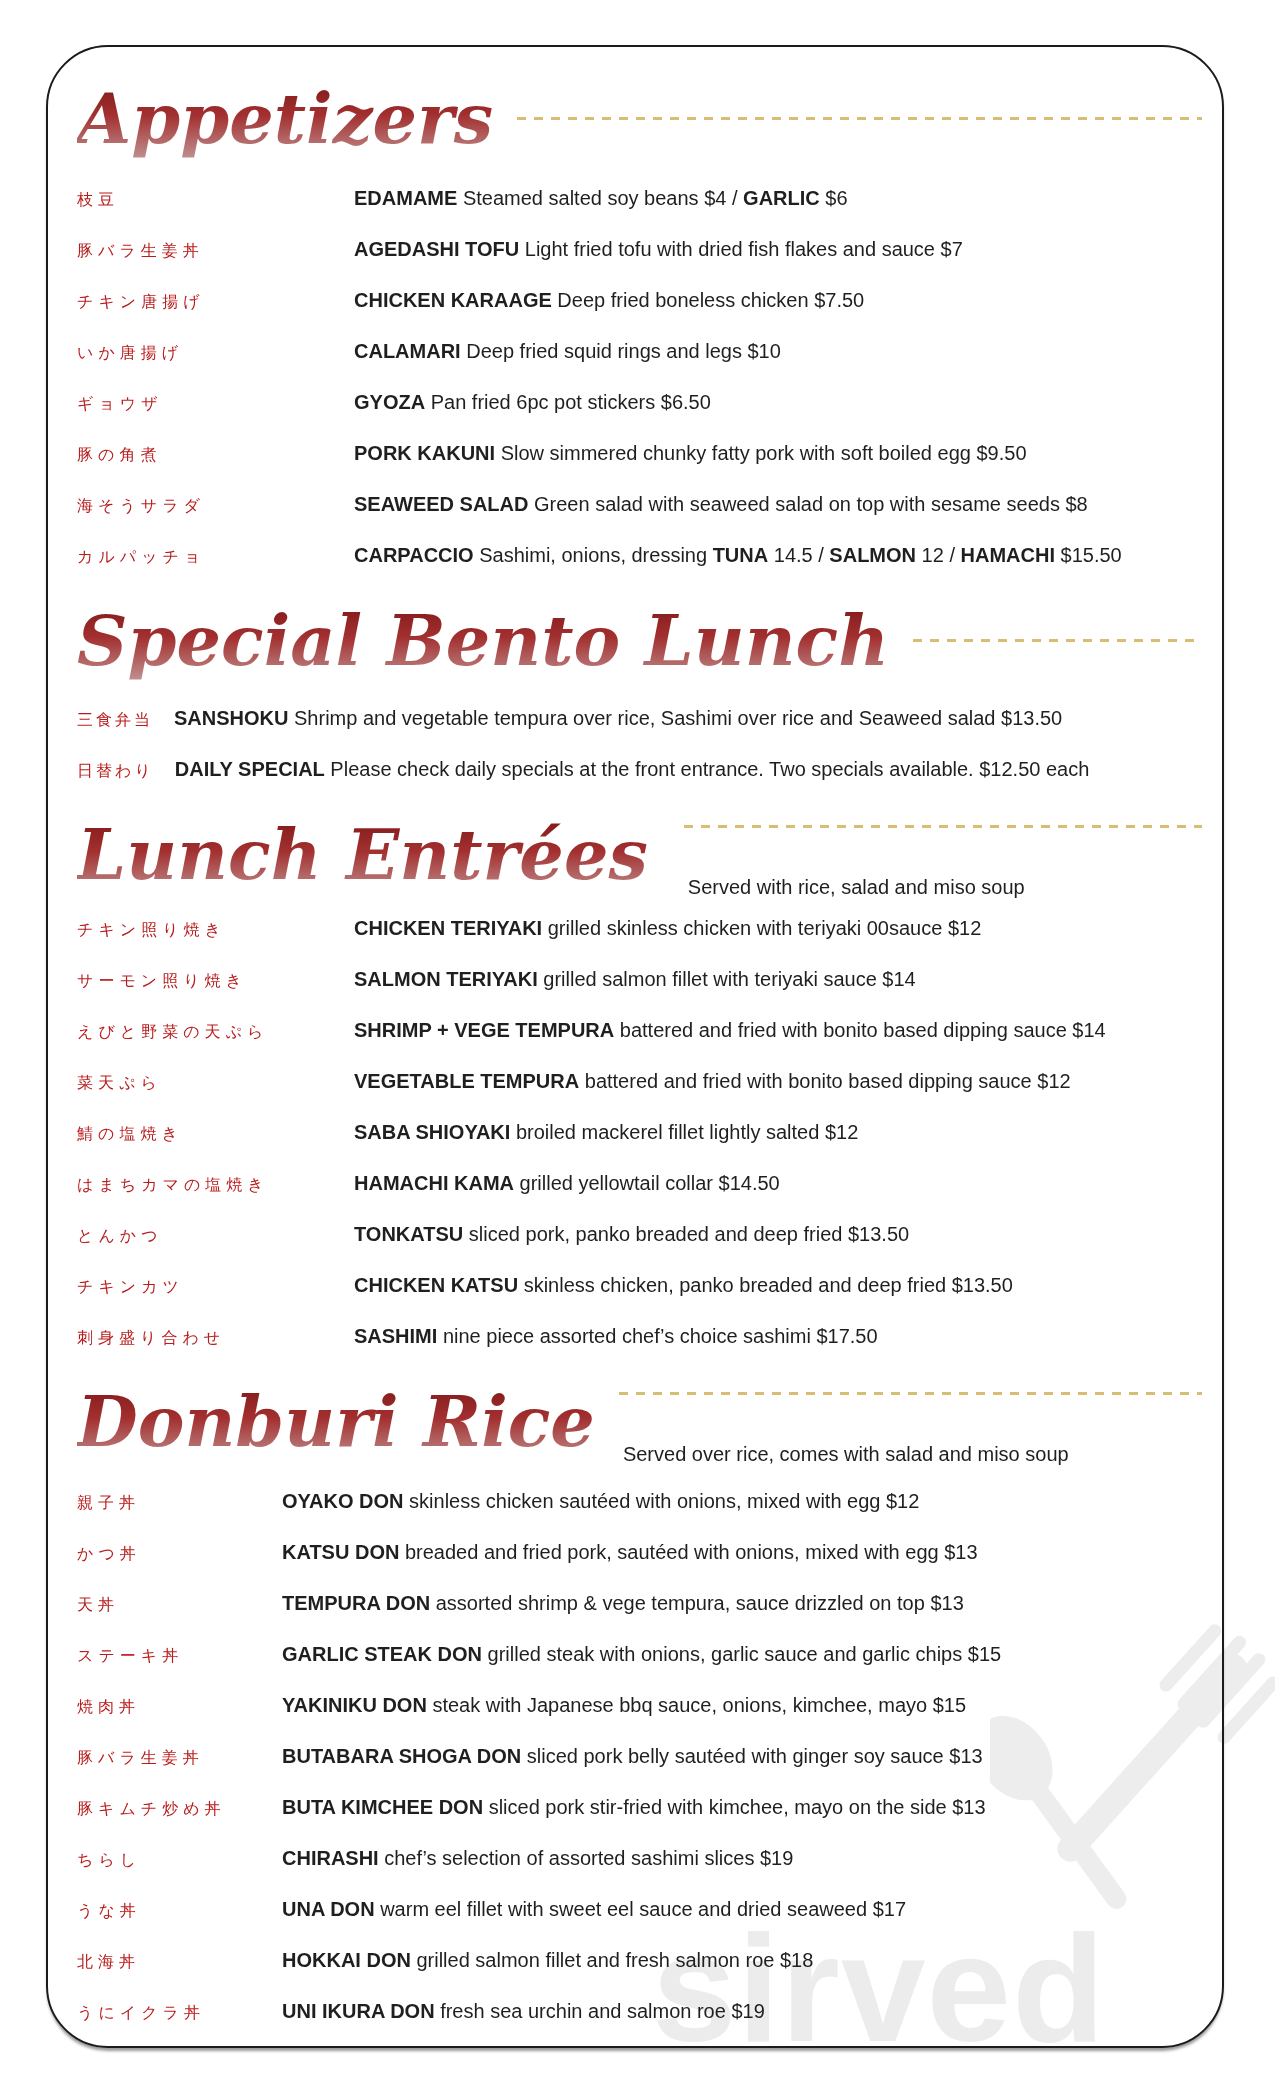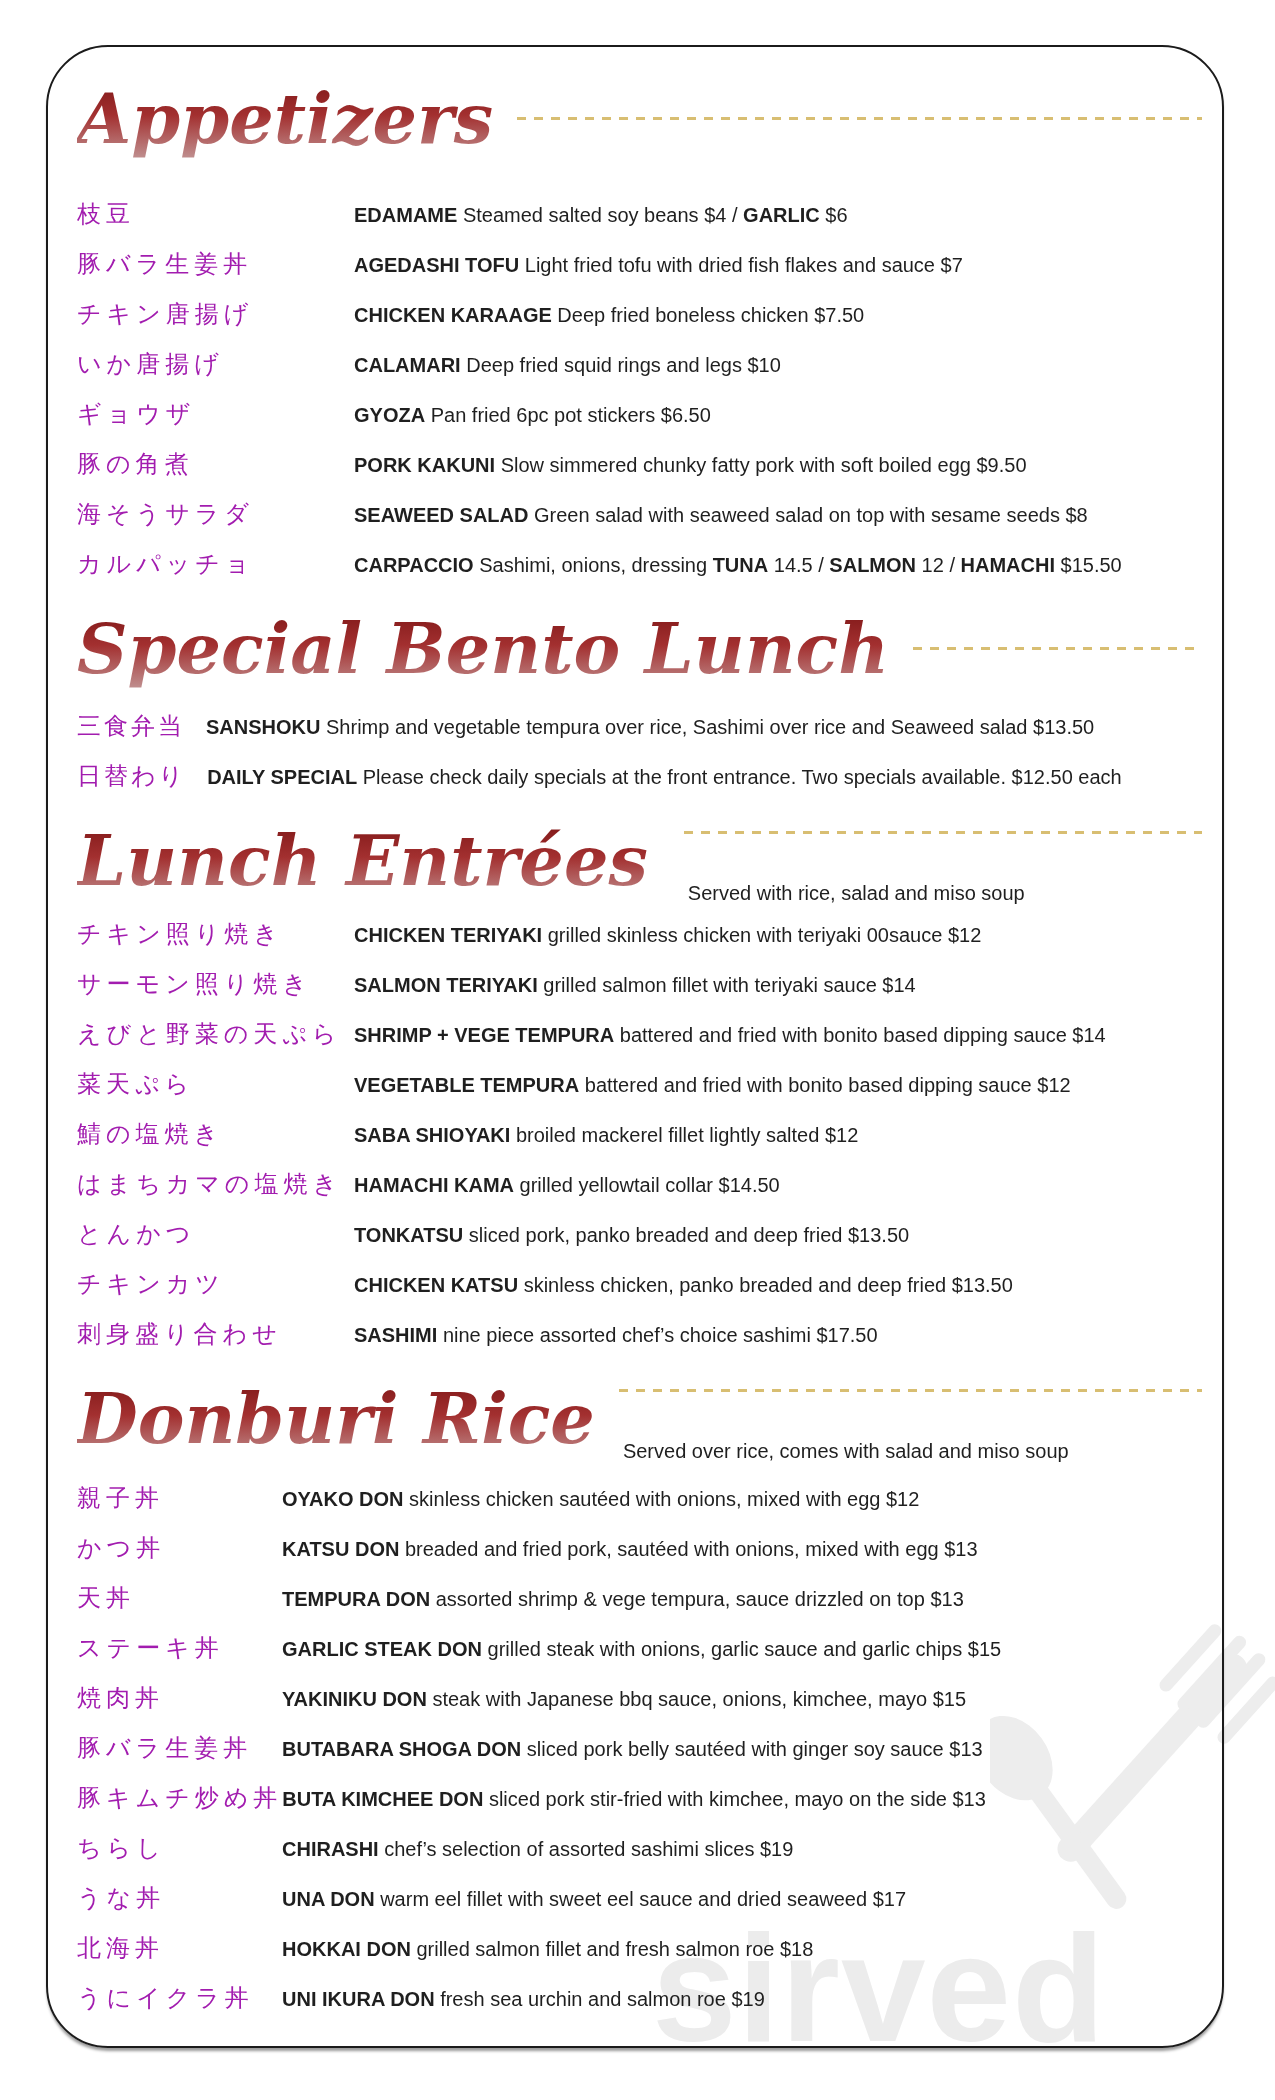--- a/index.html
+++ b/index.html
@@ -28,28 +28,28 @@
             -webkit-background-clip:text;background-clip:text;color:transparent;}
   }
   .head-right{flex:1;position:relative;min-width:60px;}
   .dash{position:absolute;left:0;right:0;top:44px;height:3px;
         background:repeating-linear-gradient(90deg,#d8be72 0 9px,transparent 9px 17px);}
   .with-sub .dash{top:16px;}
   .subtitle{position:absolute;left:4px;bottom:2px;font-size:20px;color:#1f1f1f;white-space:nowrap;}
 
   
   .row{display:flex;align-items:baseline;margin-bottom:27px;white-space:nowrap;line-height:22px;}
-  .jp{flex:0 0 277px;font-size:24px;letter-spacing:5px;
-      font-family:"DejaVu Sans",sans-serif;color:#a21caf;}
+  .jp{flex:0 0 277px;font-size:16px;letter-spacing:5px;
+      font-family:"DejaVu Sans",sans-serif;color:#b91c1c;}
   .en{font-size:20px;color:#1f1f1f;}
   .en b{font-weight:bold;}
 
   
   .sec-appetizers{margin-top:8px;}
-  .sec-appetizers .sec-head{margin-bottom:38px;}
+  .sec-appetizers .sec-head{margin-bottom:22px;}
   .sec-bento .sec-head{margin-bottom:20px;text-align:center;}
   .sec-bento .jp{flex:0 0 auto;margin-right:21px;letter-spacing:3px;}
   .sec-lunch{margin-top:9px;}
   .sec-lunch .sec-head{margin-bottom:16px;gap:36px;}
   .sec-donburi{margin-top:8px;}
   .sec-donburi .sec-head{margin-bottom:22px;}
   .sec-donburi .jp{flex:0 0 205px;}
 </style>
 </head>
 <body>

